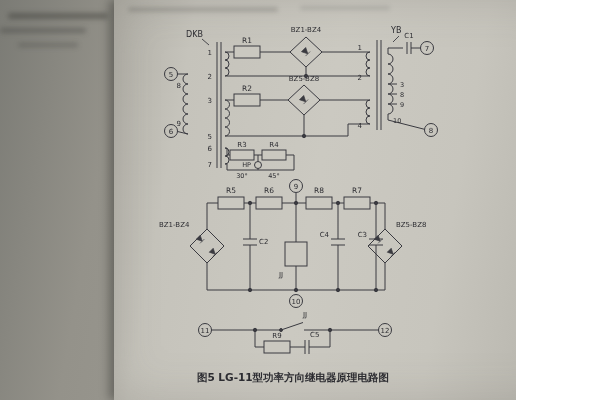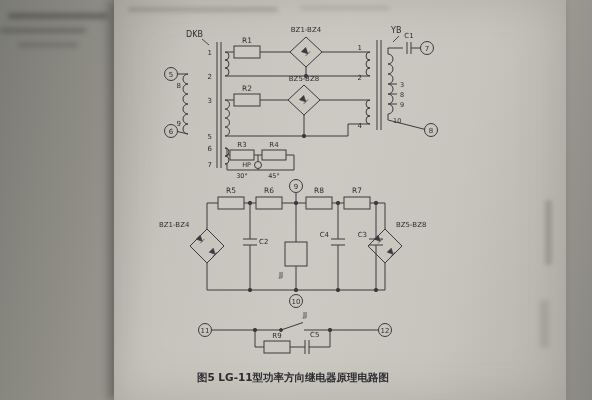--- a/index.html
+++ b/index.html
@@ -1,16 +1,16 @@
 <!DOCTYPE html>
 <html><head>
 <meta charset="utf-8">
 <style>
   html,body{margin:0;padding:0;}
-  #stage{position:relative;width:592px;height:400px;overflow:hidden;
+  #stage{position:relative;width:516px;height:400px;overflow:hidden;
     background:linear-gradient(100deg,#7b7b75,#94928a 22%,#a3a199 78%,#8a8882);
     font-family:"DejaVu Sans",sans-serif;}
   #paper{position:absolute;left:114px;top:0;width:452px;height:400px;
     background:linear-gradient(100deg,#b0aea6 0%,#c5c3bb 16%,#cbc9c1 45%,#c7c5bd 72%,#b5b3ab 100%);
     box-shadow:-5px 0 9px rgba(20,20,18,.35), inset 0 0 45px rgba(118,116,108,.28);}
   .smudge{position:absolute;border-radius:3px;}
   svg{position:absolute;left:0;top:0;}
   svg text{fill:#2c2c31;stroke:none;}
 </style>
 </head>

